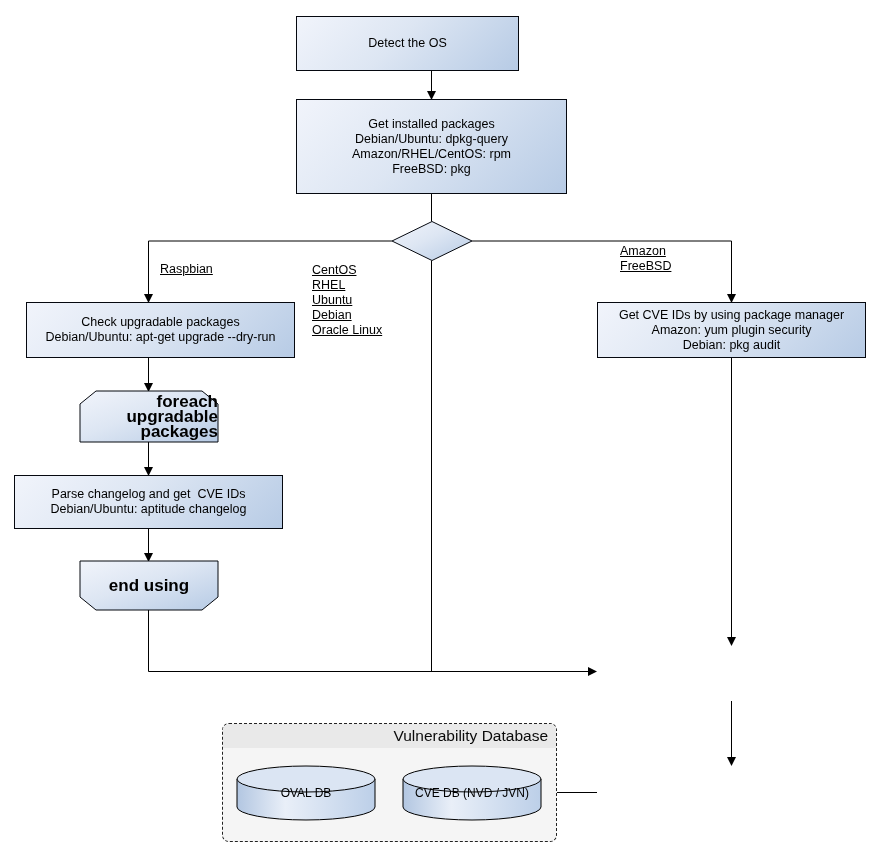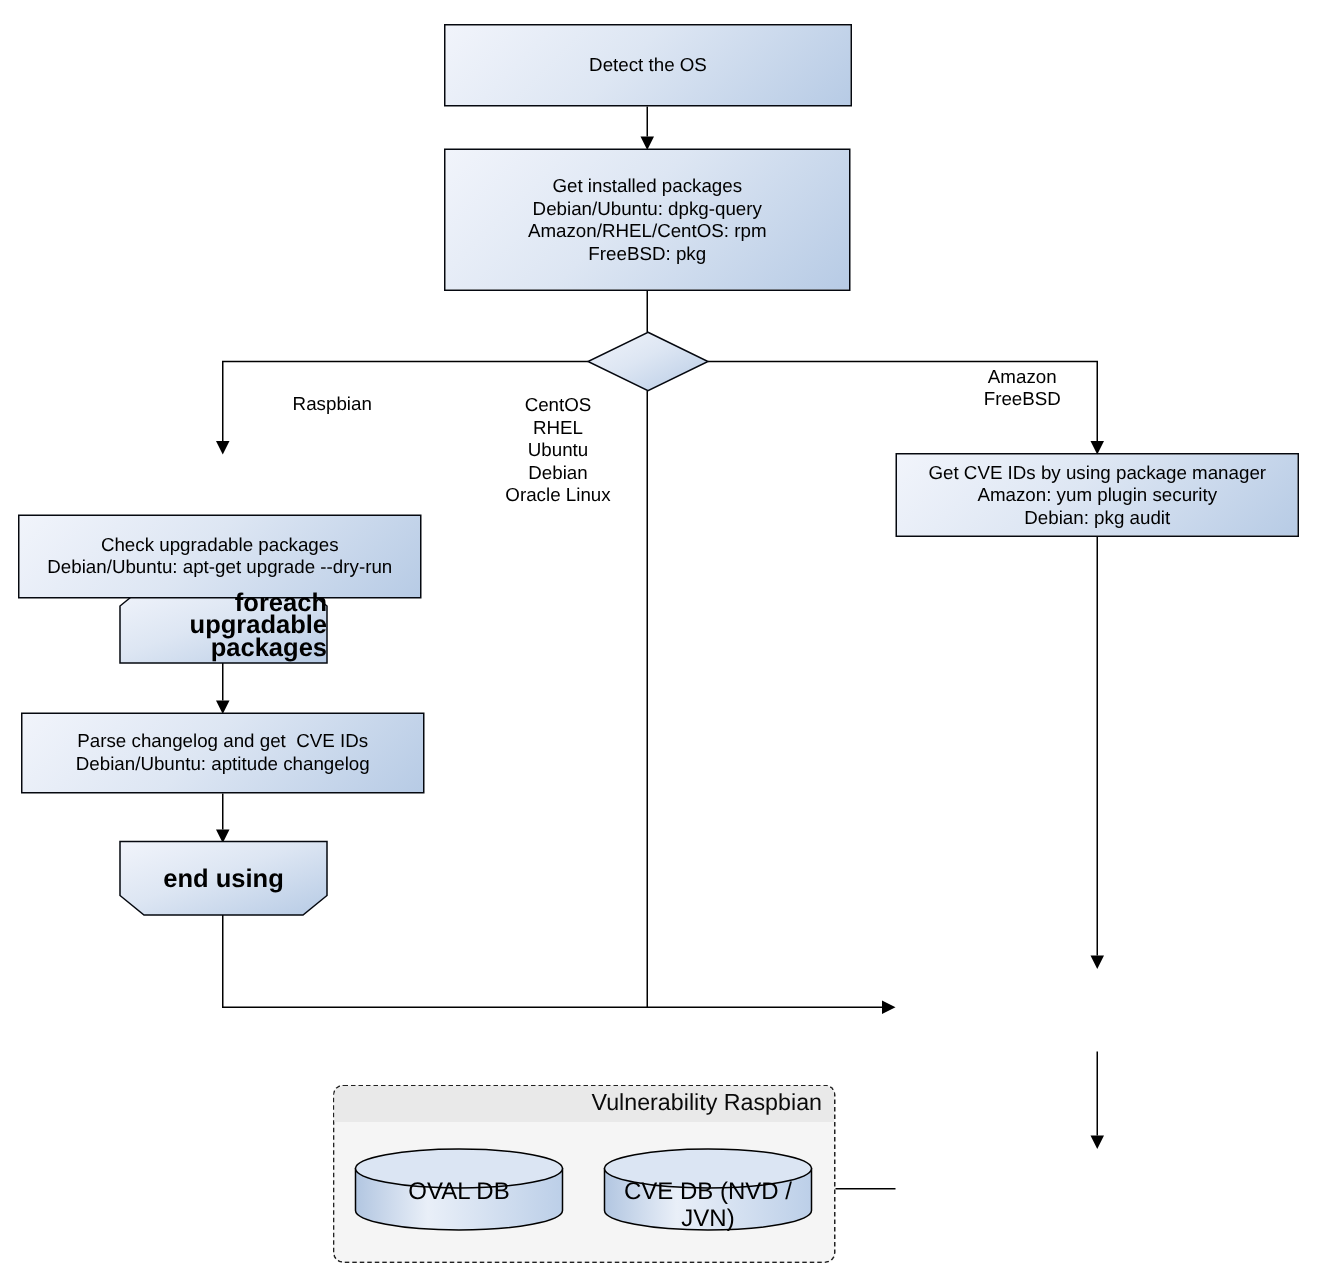--- a/index.html
+++ b/index.html
@@ -4,37 +4,37 @@
 <style>
   html,body{margin:0;padding:0;background:#ffffff;}
   .stage{position:relative;width:881px;height:857px;background:#ffffff;overflow:hidden;
          font-family:"Liberation Sans",sans-serif;color:#000;}
   .node{position:absolute;box-sizing:border-box;border:1px solid #05080f;
         background:linear-gradient(135deg,#f1f4fb 0%,#dde6f3 45%,#b7cbe5 100%);
         display:flex;align-items:center;justify-content:center;text-align:center;
         font-size:12.5px;line-height:15px;white-space:pre-wrap;z-index:3;}
   .shape-label{position:absolute;display:flex;align-items:center;justify-content:center;
         text-align:right;font-size:17px;line-height:15px;white-space:pre-wrap;z-index:3;font-weight:bold;}
-  .edge-label{position:absolute;text-align:center;font-size:12.5px;line-height:15px;
-        white-space:pre-wrap;z-index:3;}
+  .edge-label{position:absolute;font-size:12.5px;line-height:15px;
+        white-space:pre-wrap;z-index:3;text-decoration:underline;}
   .wires{position:absolute;left:0;top:0;z-index:2;pointer-events:none;}
   .db-panel{position:absolute;left:222px;top:723px;width:335px;height:119px;box-sizing:border-box;
         background:#f5f5f5;border:1.5px dashed #222;border-radius:7px;z-index:1;}
   .db-header{position:absolute;left:0;top:0;right:0;height:24px;background:#e9e9e9;
         border-radius:6px 6px 0 0;display:flex;align-items:center;justify-content:flex-end;
         padding-right:8px;font-size:15.5px;color:#0a0a0a;}
-  .cyl-label{position:absolute;width:138px;text-align:center;font-size:16px;z-index:3;}
+  .cyl-label{position:absolute;width:138px;text-align:center;font-size:12px;z-index:3;}
 </style>
 </head>
 <body>
 
 <div class="stage">
 
   <div class="db-panel">
-    <div class="db-header">Vulnerability Raspbian</div>
+    <div class="db-header">Vulnerability Database</div>
   </div>
 
   <svg class="wires" width="881" height="857" viewBox="0 0 881 857">
     <defs>
       <linearGradient id="gNode" x1="0%" y1="0%" x2="100%" y2="100%">
         <stop offset="0%" stop-color="#f1f4fb"></stop>
         <stop offset="45%" stop-color="#dde6f3"></stop>
         <stop offset="100%" stop-color="#b7cbe5"></stop>
       </linearGradient>
       <linearGradient id="gCyl" x1="0%" y1="0%" x2="100%" y2="0%">
@@ -81,28 +81,28 @@
       <path d="M237,779 V807 A69,13 0 0 0 375,807 V779 Z" fill="url(#gCyl)" stroke="#000" stroke-width="1"></path>
       <ellipse cx="306" cy="779" rx="69" ry="13" fill="#dbe5f3" stroke="#000" stroke-width="1"></ellipse>
     </g>
 
     <g>
       <path d="M403,779 V807 A69,13 0 0 0 541,807 V779 Z" fill="url(#gCyl)" stroke="#000" stroke-width="1"></path>
       <ellipse cx="472" cy="779" rx="69" ry="13" fill="#dbe5f3" stroke="#000" stroke-width="1"></ellipse>
     </g>
   </svg>
 
-  <div class="node" style="left:296px;top:16px;width:272px;height:55px;">Detect the OS</div>
+  <div class="node" style="left:296px;top:16px;width:223px;height:55px;">Detect the OS</div>
 
   <div class="node" style="left:296px;top:99px;width:271px;height:95px;">Get installed packages
 Debian/Ubuntu: dpkg-query
 Amazon/RHEL/CentOS: rpm
 FreeBSD: pkg</div>
 
-  <div class="node" style="left:12px;top:302px;width:269px;height:56px;margin-top:41px;">Check upgradable packages
+  <div class="node" style="left:26px;top:302px;width:269px;height:56px;">Check upgradable packages
 Debian/Ubuntu: apt-get upgrade --dry-run</div>
 
   <div class="node" style="left:14px;top:475px;width:269px;height:54px;">Parse changelog and get  CVE IDs
 Debian/Ubuntu: aptitude changelog</div>
 
   <div class="node" style="left:597px;top:302px;width:269px;height:56px;">Get CVE IDs by using package manager
 Amazon: yum plugin security
 Debian: pkg audit</div>
 
 

